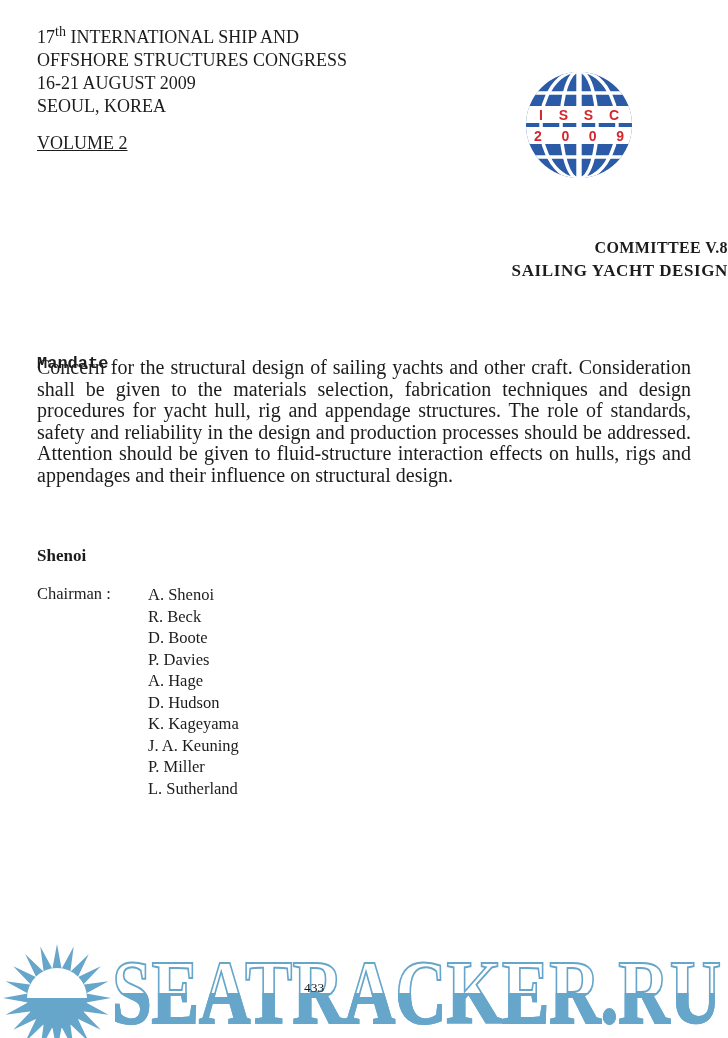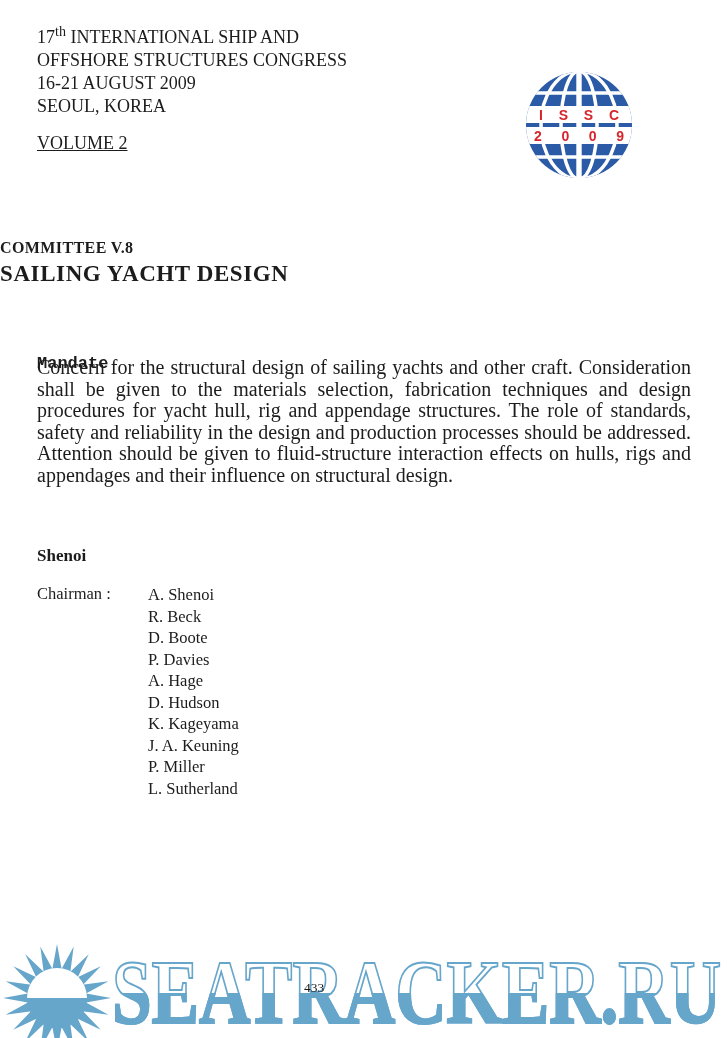--- a/index.html
+++ b/index.html
@@ -17,23 +17,23 @@
   .logo-wrap svg{position:absolute;left:0;top:0;}
   .logo-row{
     position:absolute;left:0;display:flex;justify-content:space-between;
     width:110px;box-sizing:border-box;
     font-family:"Liberation Sans","DejaVu Sans",sans-serif;
     font-weight:bold;color:#d5262c;
   }
   .logo-row.row1{top:37px;height:16px;font-size:14px;line-height:16px;padding:0 15px;}
   .logo-row.row2{top:58px;height:16px;font-size:14px;line-height:16px;padding:0 10px;}
   
-  .committee-block{position:absolute;left:0;top:239px;width:728px;text-align:left;}
+  .committee-block{position:absolute;left:0;top:239px;width:728px;text-align:right;}
   .committee-no{font-size:16px;font-weight:bold;letter-spacing:.4px;}
-  .committee-name{font-size:23px;font-weight:bold;letter-spacing:.6px;margin-top:4px;}
+  .committee-name{font-size:17px;font-weight:bold;letter-spacing:.6px;margin-top:4px;}
   
   .sec-heading{position:absolute;left:37px;font-size:17px;font-weight:bold;}
   #mandate-heading{top:354px;font-family:Liberation Mono, monospace;}
   #members-heading{top:546px;}
   .mandate-body{
     position:absolute;left:37px;top:357px;width:654px;
     font-size:20px;line-height:21.6px;text-align:justify;margin:0;
   }
   .chairman-label{position:absolute;left:37px;top:584px;font-size:16.5px;}
   .members-list{

